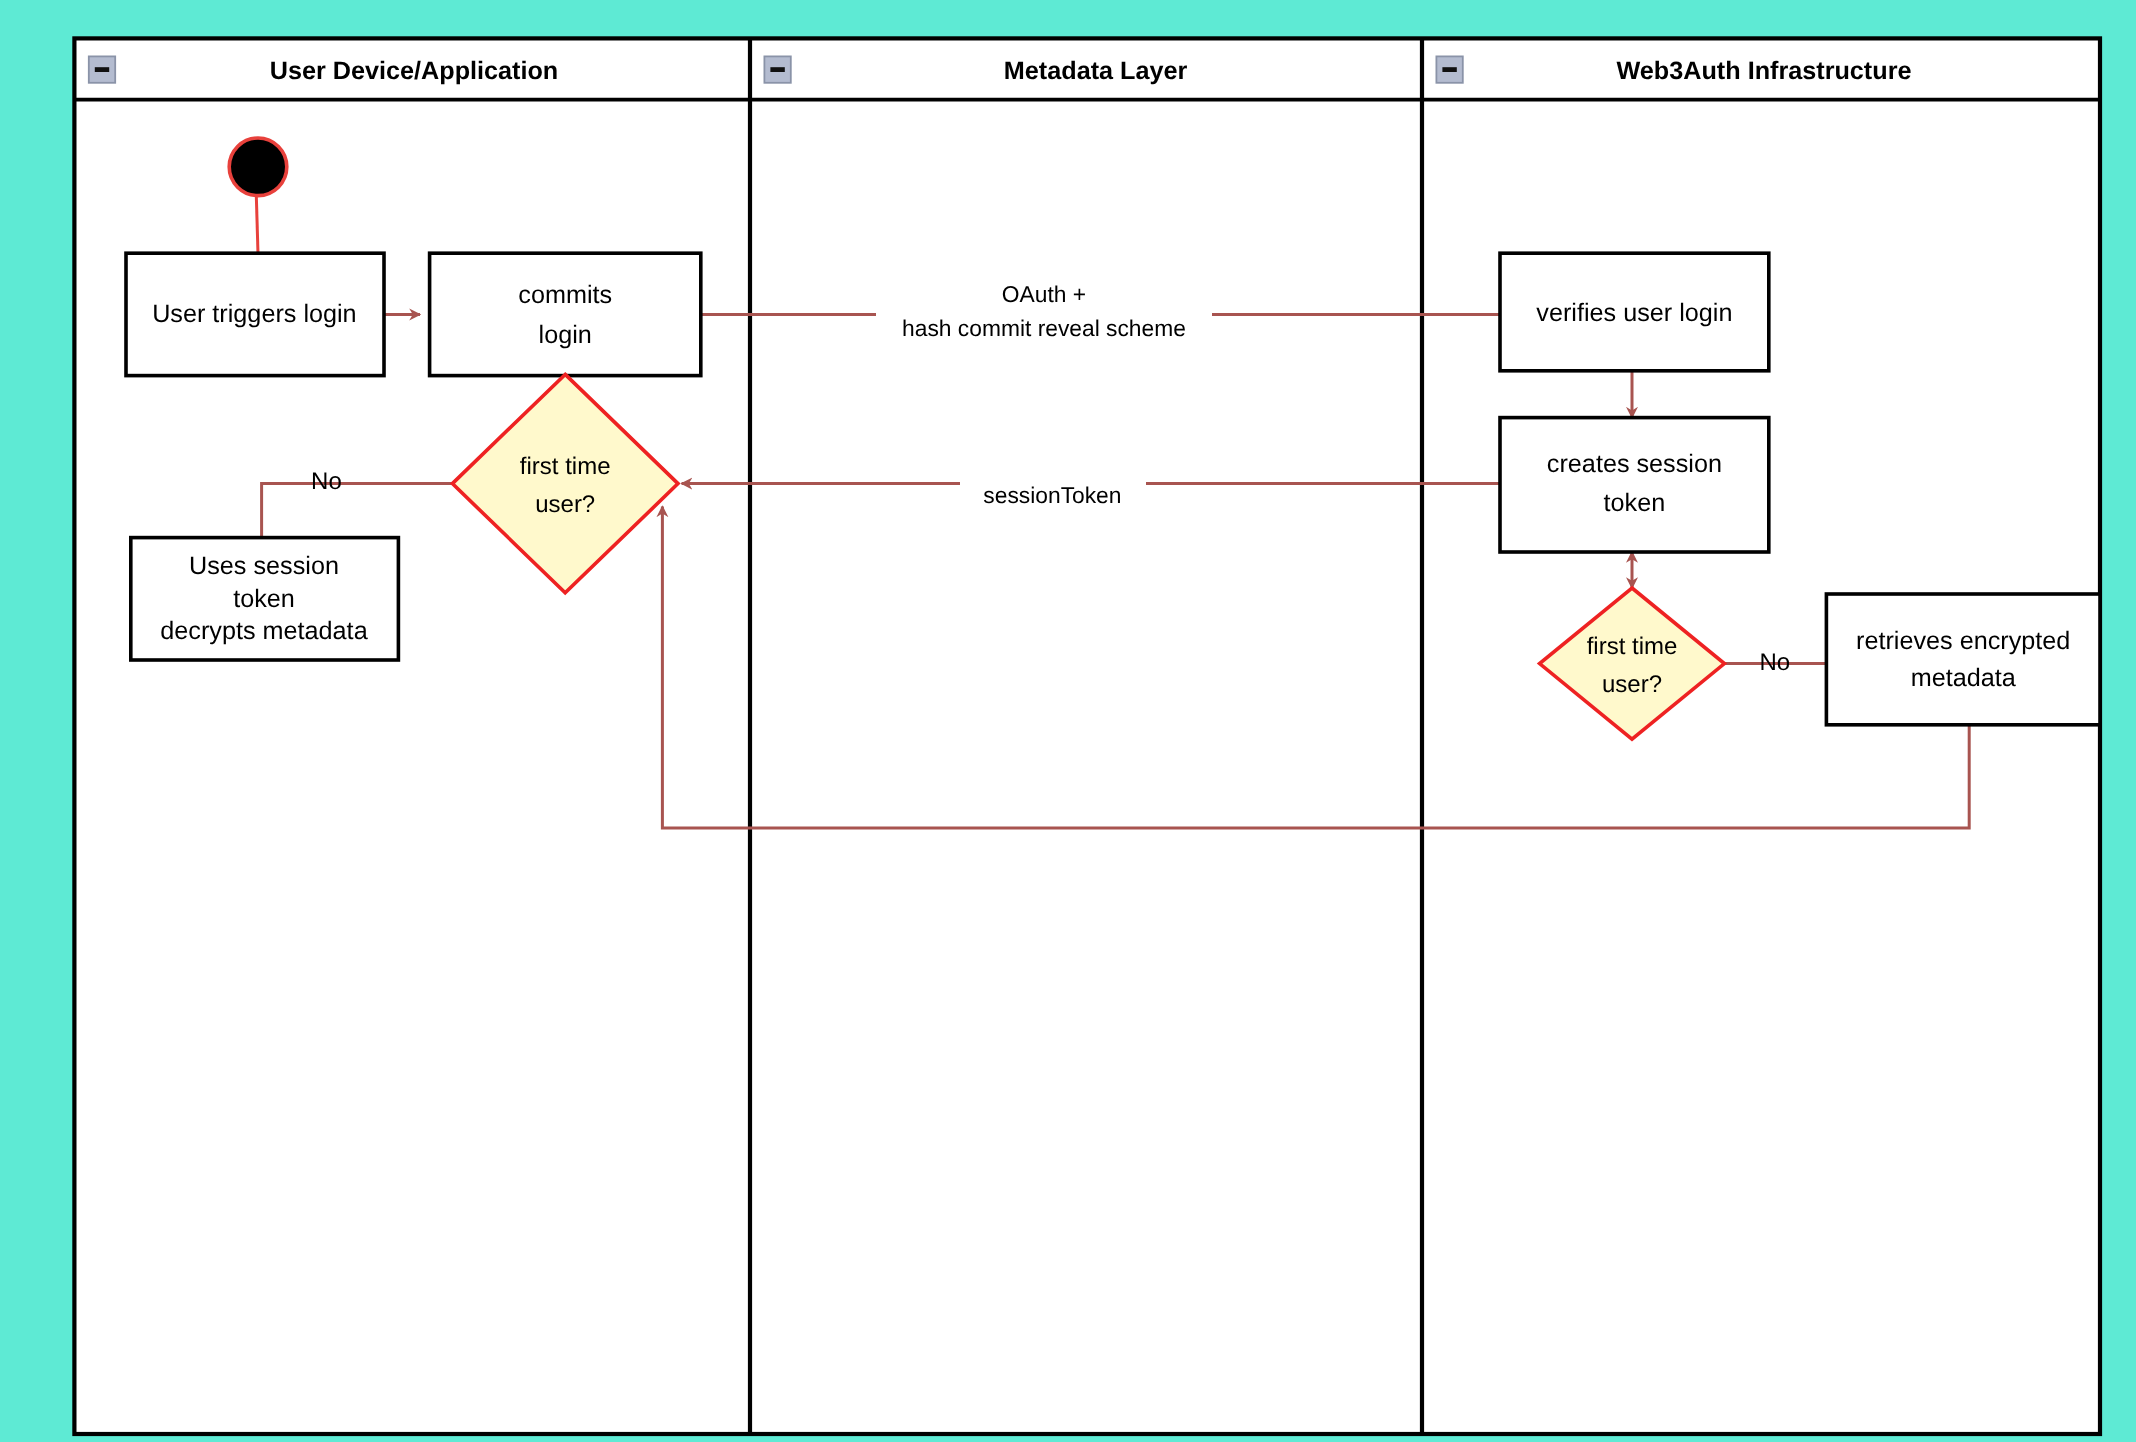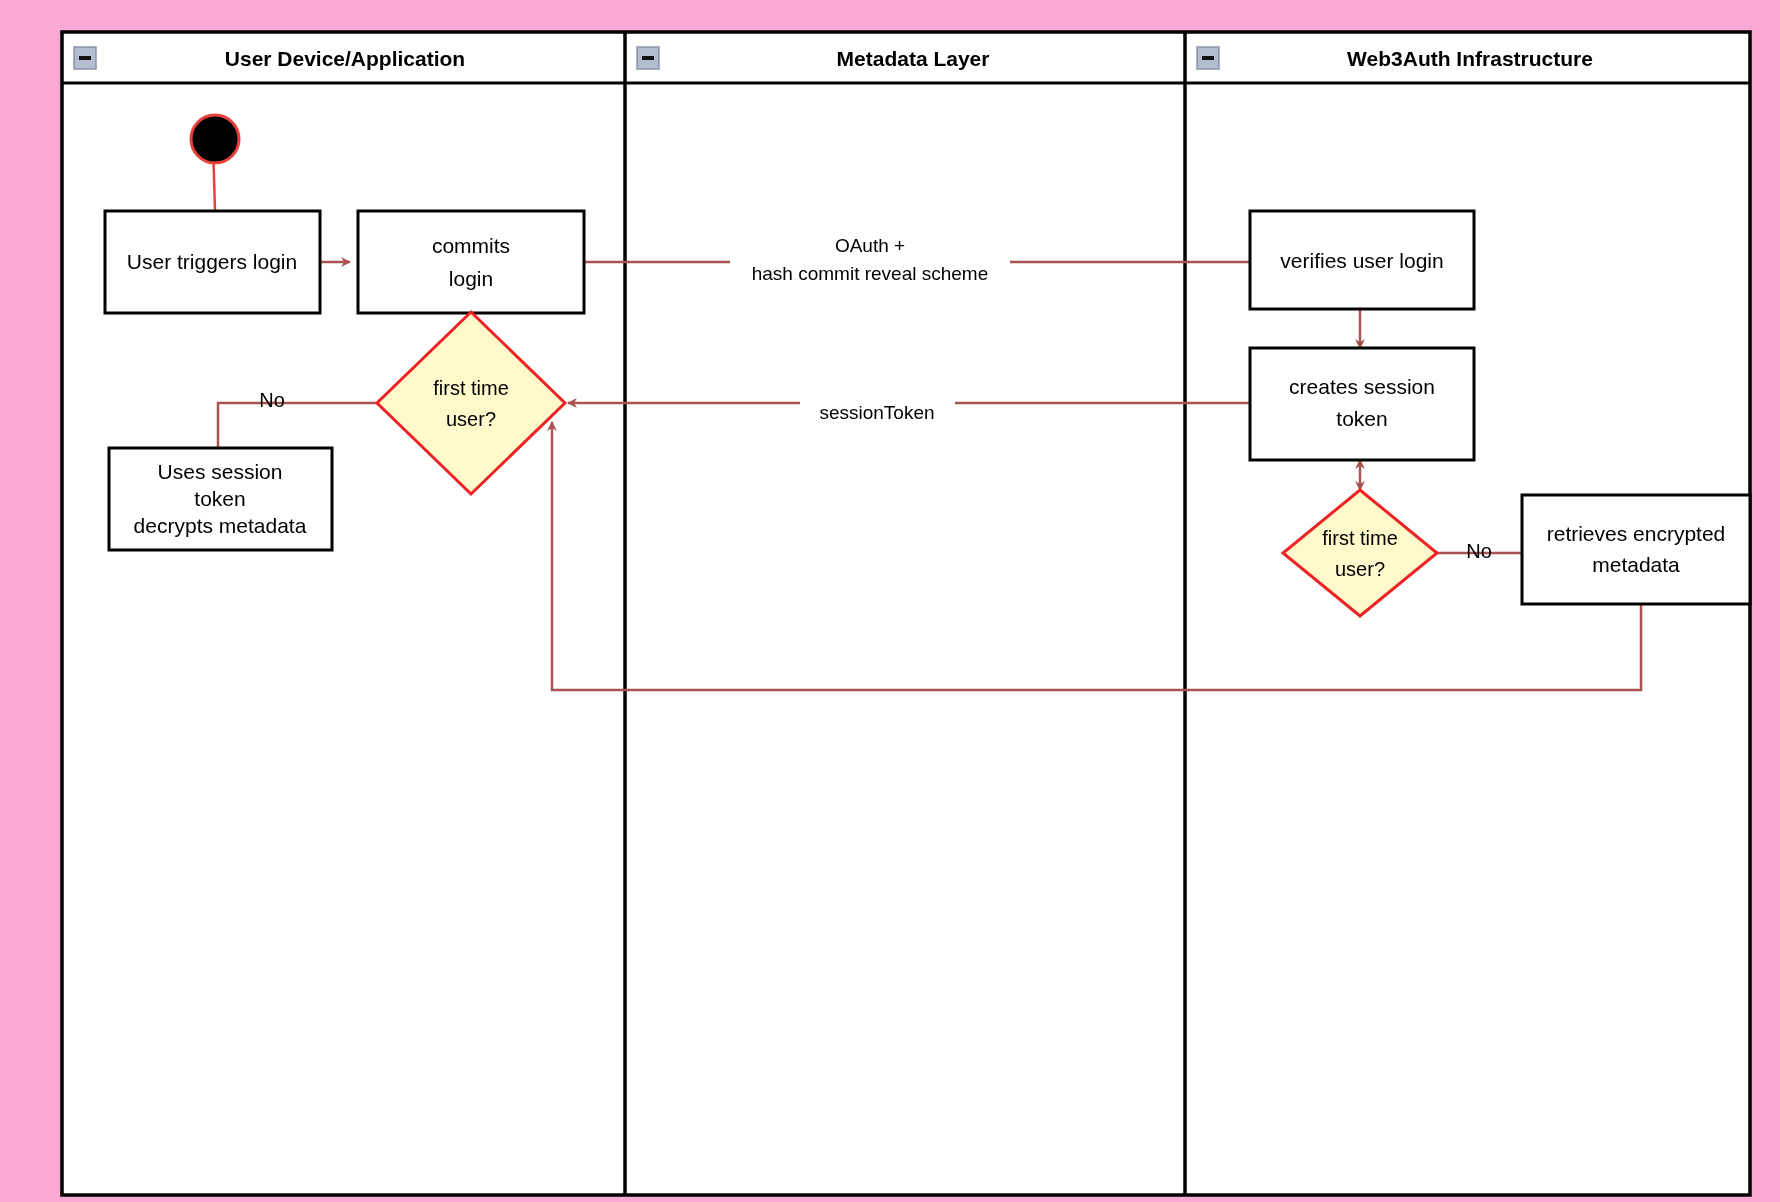--- a/index.html
+++ b/index.html
@@ -7,21 +7,21 @@
     padding: 0;
     background: #ffffff;
   }
   body {
     font-family: "Liberation Sans", sans-serif;
   }
   #canvas {
     position: relative;
     width: 1780px;
     height: 1202px;
-    background: #f9a8d4;
+    background: #5eead4;
     overflow: hidden;
   }
   #diagram-svg {
     position: absolute;
     left: 0;
     top: 0;
     width: 1780px;
     height: 1202px;
   }
   .lane-title {

